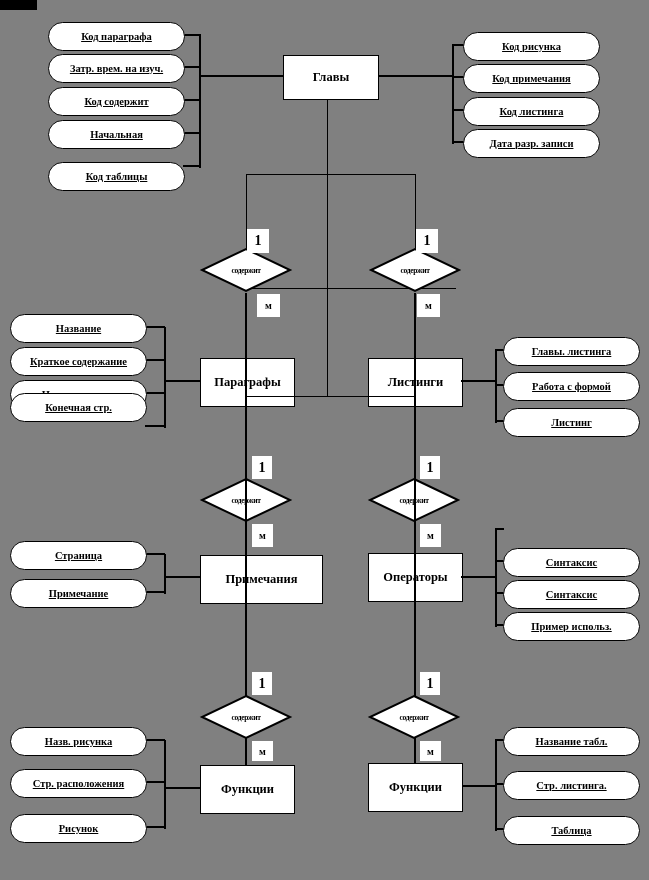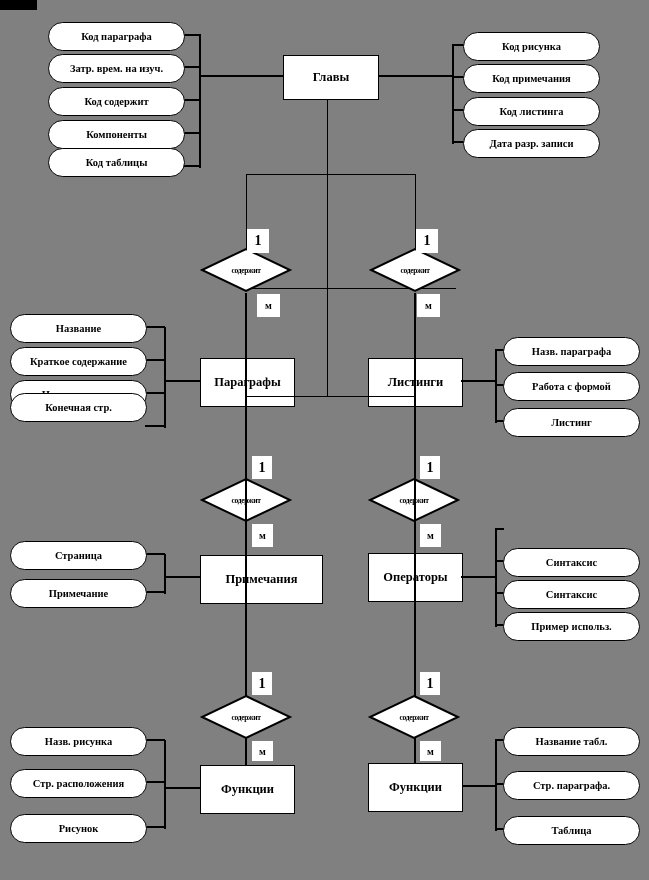--- a/index.html
+++ b/index.html
@@ -1,21 +1,21 @@
 <!DOCTYPE html>
 <html><head>
 <meta charset="utf-8">
 <style>
   html,body{margin:0;padding:0;}
   .canvas{position:relative;width:649px;height:880px;background:#808080;overflow:hidden;
           font-family:"Liberation Serif","DejaVu Serif",serif;color:#000;}
   .line{position:absolute;background:#000;z-index:3;}
   .oval{position:absolute;width:135px;height:27px;background:#fff;border:1.5px solid #000;
         border-radius:999px;display:flex;align-items:center;justify-content:center;
-        font-weight:bold;font-size:10.5px;white-space:nowrap;z-index:4;text-align:center;}
+        font-weight:bold;font-size:10.5px;white-space:nowrap;z-index:4;text-align:center;text-decoration:underline;}
   .entity{position:absolute;width:93px;height:47px;background:#fff;border:1.5px solid #000;
           display:flex;align-items:center;justify-content:center;font-weight:bold;
           font-size:12.5px;text-align:right;}
   .z2{z-index:2;} .z5{z-index:5;}
   .entity.wrap{word-break:break-all;padding:0 14px;line-height:1.15;}
   .diamond{position:absolute;width:94px;height:46px;}
   .diamond svg{position:absolute;left:0;top:0;display:block;}
   .dlabel{position:absolute;left:0;top:0;width:100%;height:100%;display:flex;align-items:center;
           justify-content:center;font-weight:bold;font-size:8px;letter-spacing:-0.4px;
           transform:scaleX(0.95);}
@@ -138,44 +138,44 @@
   <div class="card many" style="left:252px;top:524px;width:21px;height:23px">м</div>
   <div class="card many" style="left:420px;top:524px;width:21px;height:23px">м</div>
   <div class="card one" style="left:252px;top:672px;width:20px;height:23px">1</div>
   <div class="card one" style="left:420px;top:672px;width:20px;height:23px">1</div>
   <div class="card many" style="left:252px;top:741px;width:21px;height:20px">м</div>
   <div class="card many" style="left:420px;top:741px;width:21px;height:20px">м</div>
 
   <div class="oval" style="left:48px;top:22px">Код параграфа</div>
   <div class="oval" style="left:48px;top:54px">Затр. врем. на изуч.</div>
   <div class="oval" style="left:48px;top:87px">Код содержит</div>
-  <div class="oval" style="left:48px;top:120px">Компоненты</div>
-  <div class="oval" style="left:48px;top:148px">Код таблицы</div>
+  <div class="oval" style="left:48px;top:120px">Начальная</div>
+  <div class="oval" style="left:48px;top:162px">Код таблицы</div>
 
   <div class="oval" style="left:463px;top:32px">Код рисунка</div>
   <div class="oval" style="left:463px;top:64px">Код примечания</div>
   <div class="oval" style="left:463px;top:129px">Дата разр. записи</div>
   <div class="oval" style="left:463px;top:97px">Код листинга</div>
 
   <div class="oval" style="left:10px;top:314px">Название</div>
   <div class="oval" style="left:10px;top:380px">Начальная стр.</div>
   <div class="oval" style="left:10px;top:347px">Краткое содержание</div>
   <div class="oval" style="left:10px;top:393px">Конечная стр.</div>
 
-  <div class="oval" style="left:503px;top:337px">Назв. параграфа</div>
+  <div class="oval" style="left:503px;top:337px">Главы. листинга</div>
   <div class="oval" style="left:503px;top:372px">Работа с формой</div>
   <div class="oval" style="left:503px;top:408px">Листинг</div>
 
   <div class="oval" style="left:10px;top:541px">Страница</div>
   <div class="oval" style="left:10px;top:579px">Примечание</div>
 
   <div class="oval" style="left:503px;top:548px">Синтаксис</div>
   <div class="oval" style="left:503px;top:580px">Синтаксис</div>
   <div class="oval" style="left:503px;top:612px">Пример использ.</div>
 
   <div class="oval" style="left:10px;top:727px">Назв. рисунка</div>
   <div class="oval" style="left:10px;top:769px">Стр. расположения</div>
   <div class="oval" style="left:10px;top:814px">Рисунок</div>
 
   <div class="oval" style="left:503px;top:727px">Название табл.</div>
-  <div class="oval" style="left:503px;top:771px">Стр. параграфа.</div>
+  <div class="oval" style="left:503px;top:771px">Стр. листинга.</div>
   <div class="oval" style="left:503px;top:816px">Таблица</div>
 </div>
 
 </body></html>

